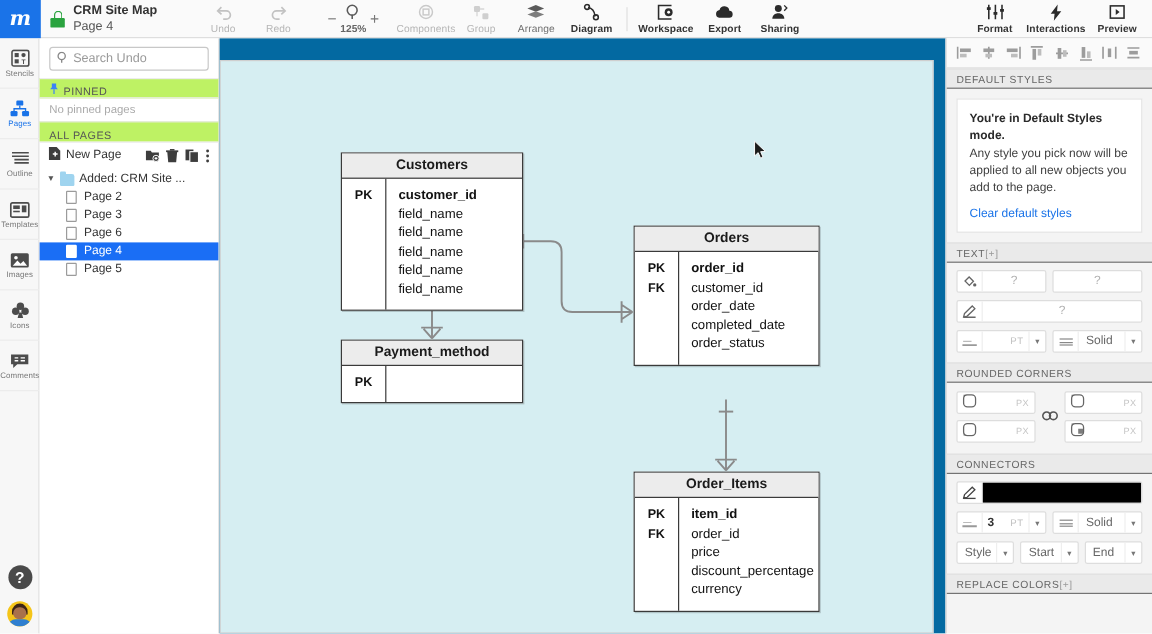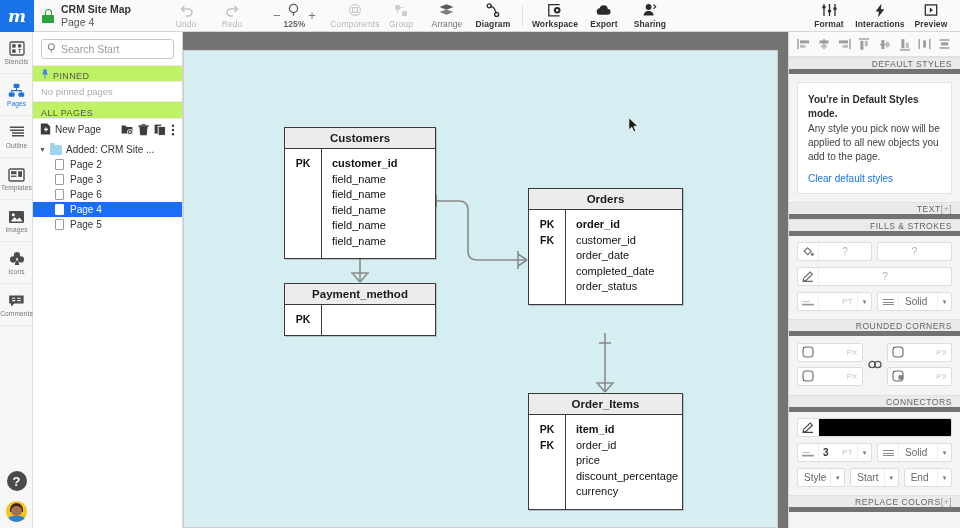--- a/index.html
+++ b/index.html
@@ -125,21 +125,21 @@
     display: flex; align-items: center; gap: 6px; height: 15px; padding-left: 22px;
     font-size: 10px; color: #333; cursor: pointer;
   }
   .page-row.sel { background: #1a6ef5; color: #fff; }
   .pg-ico { width: 9px; height: 11px; border: 1px solid #9b9b9b; border-radius: 1px; background: #fff; }
   .page-row.sel .pg-ico { border-color: #fff; background: #fff; }
 
   
   #canvaswrap {
     position: absolute; left: 183px; top: 32px; width: 605px; height: 496px;
-    background: #737373; overflow: hidden;
+    background: #0369a1; overflow: hidden;
   }
   #page-surface {
     position: absolute; left: 0px; top: 18px; width: 595px; height: 478px;
     background: #d6eef2; border: 1px solid #cfcfcf;
   }
   #cursor {
     position: absolute; left: 444px; top: 66px; width: 11px; height: 16px; z-index: 60;
   }
 
   
@@ -170,23 +170,23 @@
     position: absolute; left: 788px; top: 32px; width: 172px; height: 496px;
     background: #f4f4f4; border-left: 1px solid #d6d6d6;
   }
   #alignbar {
     height: 25px; background: #fafafa; border-bottom: 1px solid #e2e2e2;
     display: flex; align-items: center; justify-content: space-around; padding: 0 5px;
   }
   .alignbtn { width: 15px; height: 15px; display: flex; align-items: center;
      justify-content: center; color: #9c9c9c; cursor: pointer; }
   .panel-sect {
-    height: 17px; display: flex; align-items: center; justify-content: flex-end;
+    height: 17px; display: flex; align-items: center; justify-content: flex-start;
     padding: 0 8px; font-size: 8.6px; color: #666; letter-spacing: .5px;
-    background: #eaeaea; border-top: 1px solid #e0e0e0; border-bottom: 5px solid #737373;
+    background: #eaeaea; border-top: 1px solid #e0e0e0; border-bottom: 1px solid #737373;
   }
   .panel-sect .plus { font-size: 8.5px; color: #999; cursor: pointer; }
   .notecard {
     margin: 8px; background: #fff; border: 1px solid #e3e3e3; padding: 10px 10px 9px 10px;
   }
   .notecard .nt-strong { font-size: 10px; font-weight: bold; color: #2b2b2b; line-height: 14px;}
   .notecard .nt-body { font-size: 10px; color: #3f3f3f; line-height: 14px; margin-top: 1px; }
   .notecard .nt-link { font-size: 10px; color: #1a73e8; margin-top: 9px; cursor: pointer; display:block;}
 
   .ctrlrow { display: flex; gap: 5px; padding: 6px 8px 0 8px; }
@@ -460,21 +460,21 @@
   </div>
 
   <div id="pages">
     <div id="search">
       <span class="sico">
         <svg width="10" height="10" viewBox="0 0 10 10">
             <circle cx="4.4" cy="3.7" r="3" fill="none" stroke="#888" stroke-width="1.1"></circle>
             <path d="M4.4 6.7v2.6" stroke="#888" stroke-width="1.1"></path>
           </svg>
       </span>
-      <span class="sph">Search Start</span>
+      <span class="sph">Search Undo</span>
     </div>
 
     <div class="sect-hdr">
       <span class="pin-ico">
         <svg width="8" height="10" viewBox="0 0 8 10">
             <path d="M2.2.6h3.6v3.1l1.4 1.7H.8l1.4-1.7z" fill="#3b82f6"></path>
             <path d="M4 5.4v4" stroke="#3b82f6" stroke-width="1"></path>
           </svg>
       </span>
       <span>PINNED</span>
@@ -708,23 +708,20 @@
       <div class="nt-strong">You're in Default Styles mode.</div>
       <div class="nt-body">Any style you pick now will be applied to all new objects you add to the page.</div>
       <a class="nt-link">Clear default styles</a>
     </div>
 
     <div class="panel-sect">
       <span>TEXT</span>
       <span class="plus">[+]</span>
     </div>
 
-    <div class="panel-sect">
-      <span>FILLS &amp; STROKES</span>
-    </div>
 
     <div class="ctrlrow">
       <div class="ctrl">
         <span class="swb">
           <svg width="12" height="11" viewBox="0 0 12 11">
               <path d="M2.2 5.2 5.6 1.8l3.6 3.6-3.4 3.4z" fill="none" stroke="#666" stroke-width="1.1"></path>
               <circle cx="10.3" cy="8.4" r="1.4" fill="#666"></circle>
             </svg>
         </span>
         <span class="cval">?</span>

